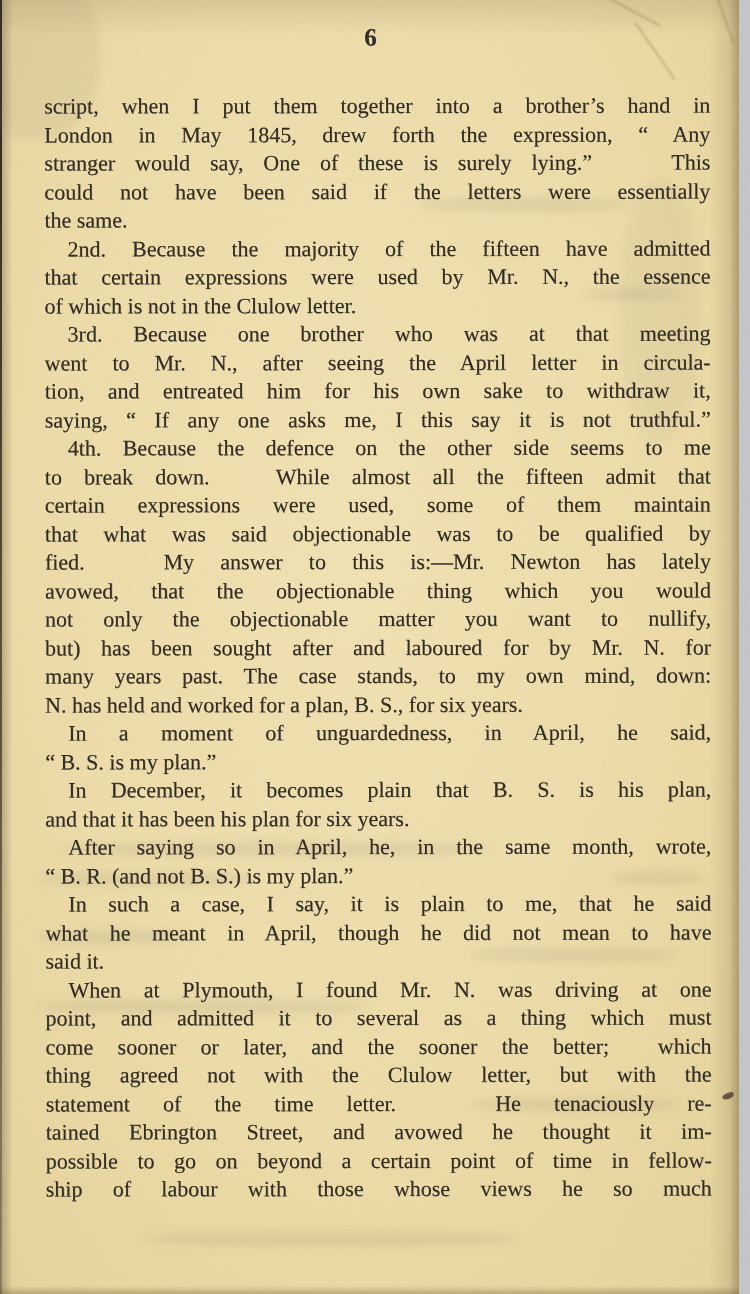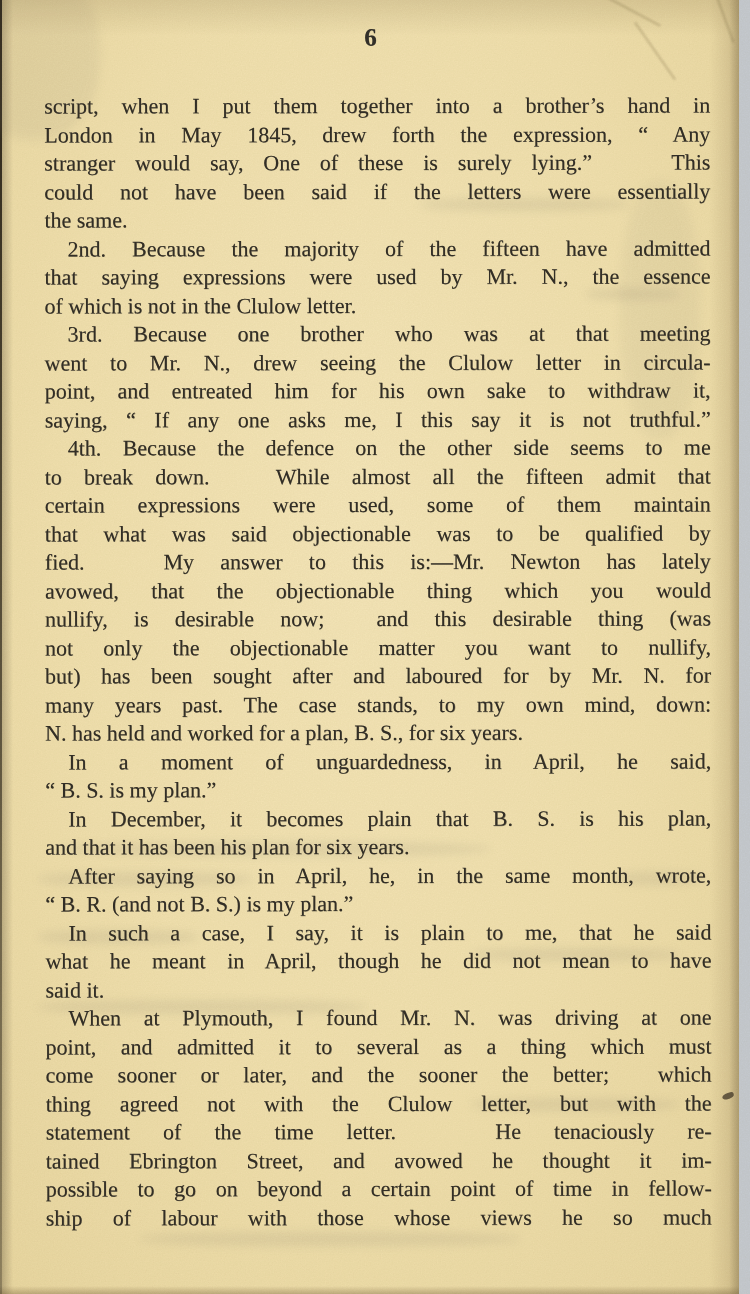--- a/index.html
+++ b/index.html
@@ -146,37 +146,36 @@
     <div class="text-block">
         <div class="para">
           <div class="line"><span>script, when I put them </span><span class="it">together</span><span> into a brother’s hand in</span></div>
           <div class="line"><span>London in May 1845, drew forth the expression, “ Any</span></div>
           <div class="line"><span>stranger would say, One of these is surely lying.”    This</span></div>
           <div class="line"><span>could not have been said if the letters were essentially</span></div>
           <div class="line last"><span>the same.</span></div>
         </div>
         <div class="para">
           <div class="line indent"><span>2nd. Because the majority of the fifteen have admitted</span></div>
-          <div class="line"><span>that saying expressions were used by Mr. N., the essence</span></div>
+          <div class="line"><span>that certain expressions were used by Mr. N., the essence</span></div>
           <div class="line last"><span>of which is not in the Clulow letter.</span></div>
         </div>
         <div class="para">
           <div class="line indent"><span>3rd. Because one brother who was at that meeting</span></div>
-          <div class="line"><span>went to Mr. N., drew seeing the Clulow letter in circula-</span></div>
-          <div class="line"><span>point, and entreated him for his own sake to withdraw it,</span></div>
+          <div class="line"><span>went to Mr. N., after seeing the April letter in circula-</span></div>
+          <div class="line"><span>tion, and entreated him for his own sake to withdraw it,</span></div>
           <div class="line"><span>saying, “ If any one asks me, I this say it is not truthful.”</span></div>
         </div>
         <div class="para">
           <div class="line indent"><span>4th. Because the defence on the other side seems to me</span></div>
           <div class="line"><span>to break down.   While almost all the fifteen admit that</span></div>
           <div class="line"><span>certain expressions were used, some of them maintain</span></div>
           <div class="line"><span>that what was said objectionable was to be </span><span class="it">qualified by</span></div>
           <div class="line"><span>fied.   My answer to this is:—Mr. Newton has lately</span></div>
           <div class="line"><span>avowed, that the objectionable thing which you would</span></div>
-          <div class="line"><span>nullify, is desirable now;  and this desirable thing (was</span></div>
           <div class="line"><span>not only the objectionable matter you want to nullify,</span></div>
           <div class="line"><span>but) has been sought after and laboured for by Mr. N. for</span></div>
           <div class="line"><span>many years past. The case stands, to my own mind, down:</span></div>
           <div class="line last"><span>N. has held and worked for a plan, B. S., for six years.</span></div>
         </div>
         <div class="para">
           <div class="line indent"><span>In a moment of unguardedness, in April, he said,</span></div>
           <div class="line last"><span>“ B. S. is my plan.”</span></div>
         </div>
         <div class="para">

